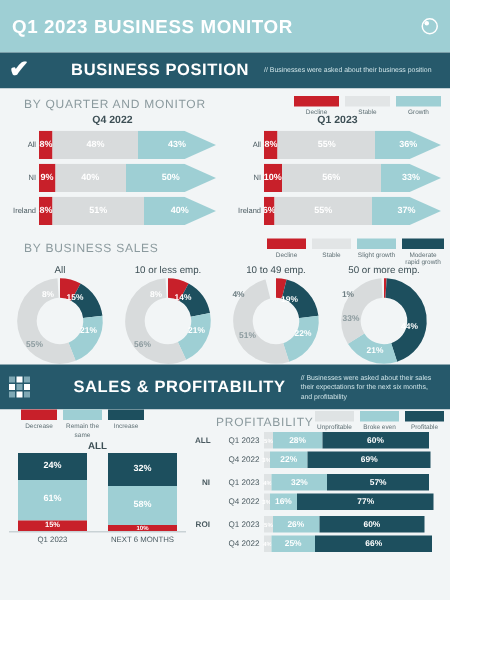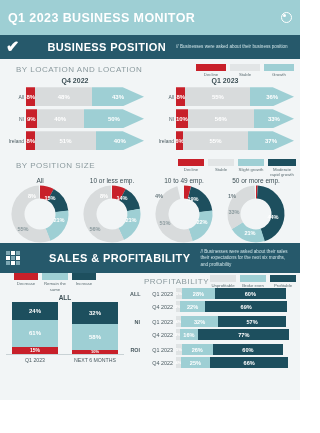--- a/index.html
+++ b/index.html
@@ -126,21 +126,21 @@
 
   <div class="banner banner-1">
     <span class="check">✔</span>
     <span class="sect-title">BUSINESS POSITION</span>
     <span class="sect-note">// Businesses were asked about their business position</span>
   </div>
 
   <div class="panel">
 
     <div style="display:flex;align-items:flex-start;justify-content:space-between;">
-      <div class="sub-h">BY LOCATION AND LOCATION</div>
+      <div class="sub-h">BY QUARTER AND MONITOR</div>
       <div class="legend" style="padding:5px 6px 0 0;">
         <span class="li">
           <span class="sw" style="background:#c8202a"></span>
           <span class="lb">Decline</span>
         </span>
         <span class="li">
           <span class="sw" style="background:#e2e5e6"></span>
           <span class="lb">Stable</span>
         </span>
         <span class="li">
@@ -215,21 +215,21 @@
             <div class="seg dec" style="width:6%">6%</div>
             <div class="seg sta" style="width:55%">55%</div>
             <div class="seg gro" style="width:39%">37%</div>
           </div>
             </div>
         </div>
       </div>
     </div>
 
     <div style="display:flex;align-items:flex-start;justify-content:space-between;margin-top:2px;">
-      <div class="sub-h">BY POSITION SIZE</div>
+      <div class="sub-h">BY BUSINESS SALES</div>
       <div class="legend" style="padding:4px 4px 0 0;">
         <span class="li" style="width:26px">
           <span class="sw" style="width:26px;background:#c8202a"></span>
           <span class="lb">Decline</span>
         </span>
         <span class="li" style="width:26px">
           <span class="sw" style="width:26px;background:#e2e5e6"></span>
           <span class="lb">Stable</span>
         </span>
         <span class="li" style="width:26px">
@@ -360,21 +360,21 @@
           </div>
         </div>
         <div class="axis"></div>
         <div class="xlab">
           <div>Q1 2023</div>
           <div>NEXT 6 MONTHS</div>
         </div>
       </div>
 
       <div class="prof-col">
-        <div style="display:flex;align-items:center;justify-content:space-between;">
+        <div style="display:flex;align-items:flex-start;justify-content:space-between;">
           <div class="col-h">PROFITABILITY</div>
           <div class="legend" style="padding:1px 4px 0 0;">
             <span class="li" style="width:26px">
               <span class="sw" style="width:26px;background:#dfe3e4"></span>
               <span class="lb">Unprofitable</span>
             </span>
             <span class="li" style="width:26px">
               <span class="sw" style="width:26px;background:#9ecfd4"></span>
               <span class="lb">Broke even</span>
             </span>

